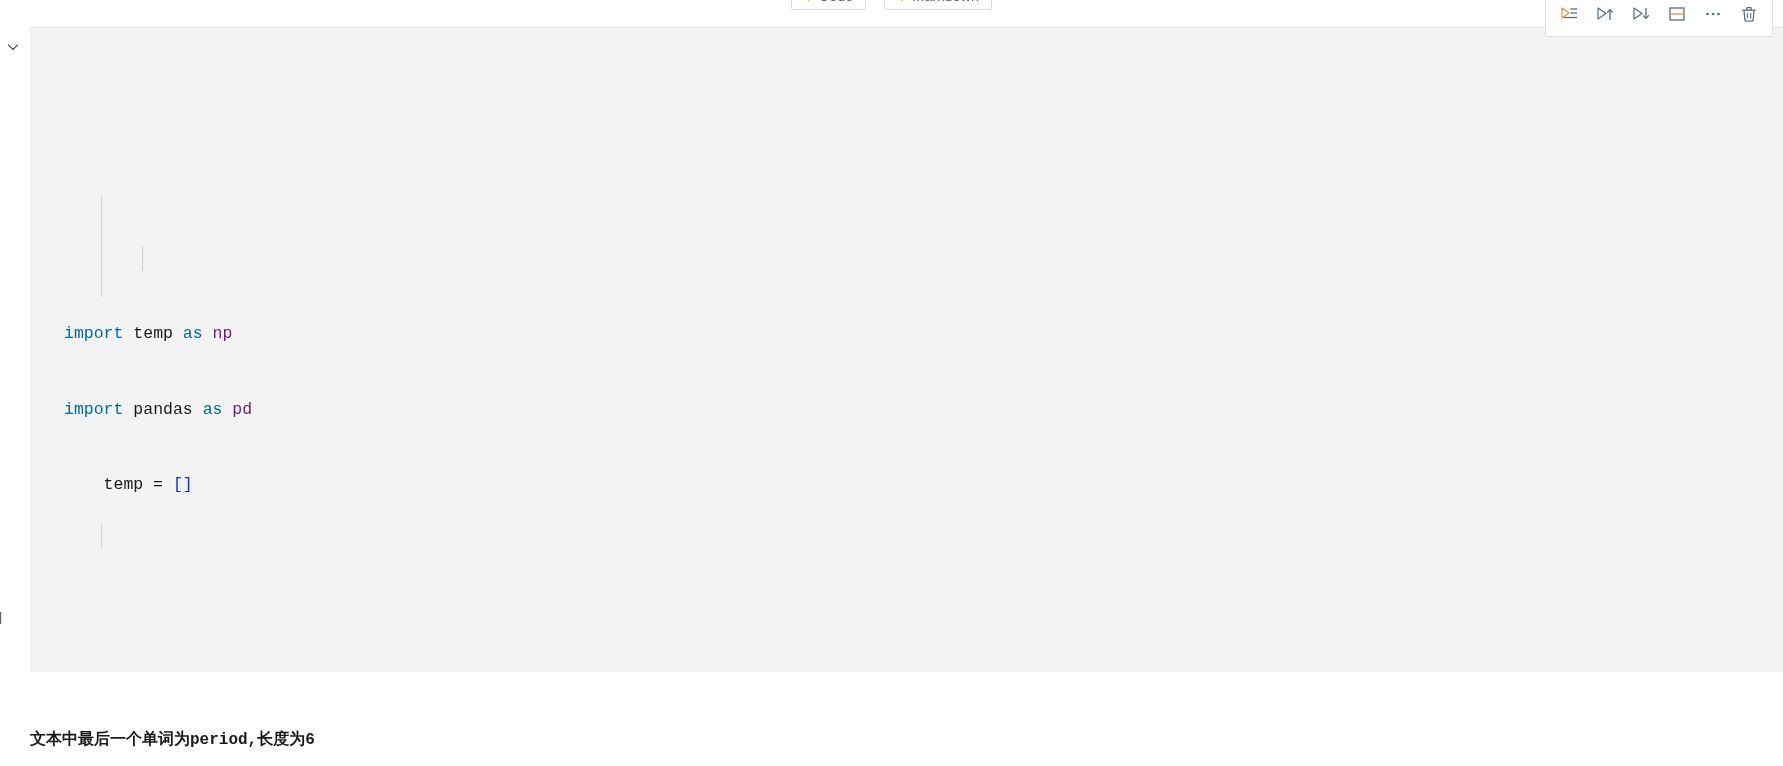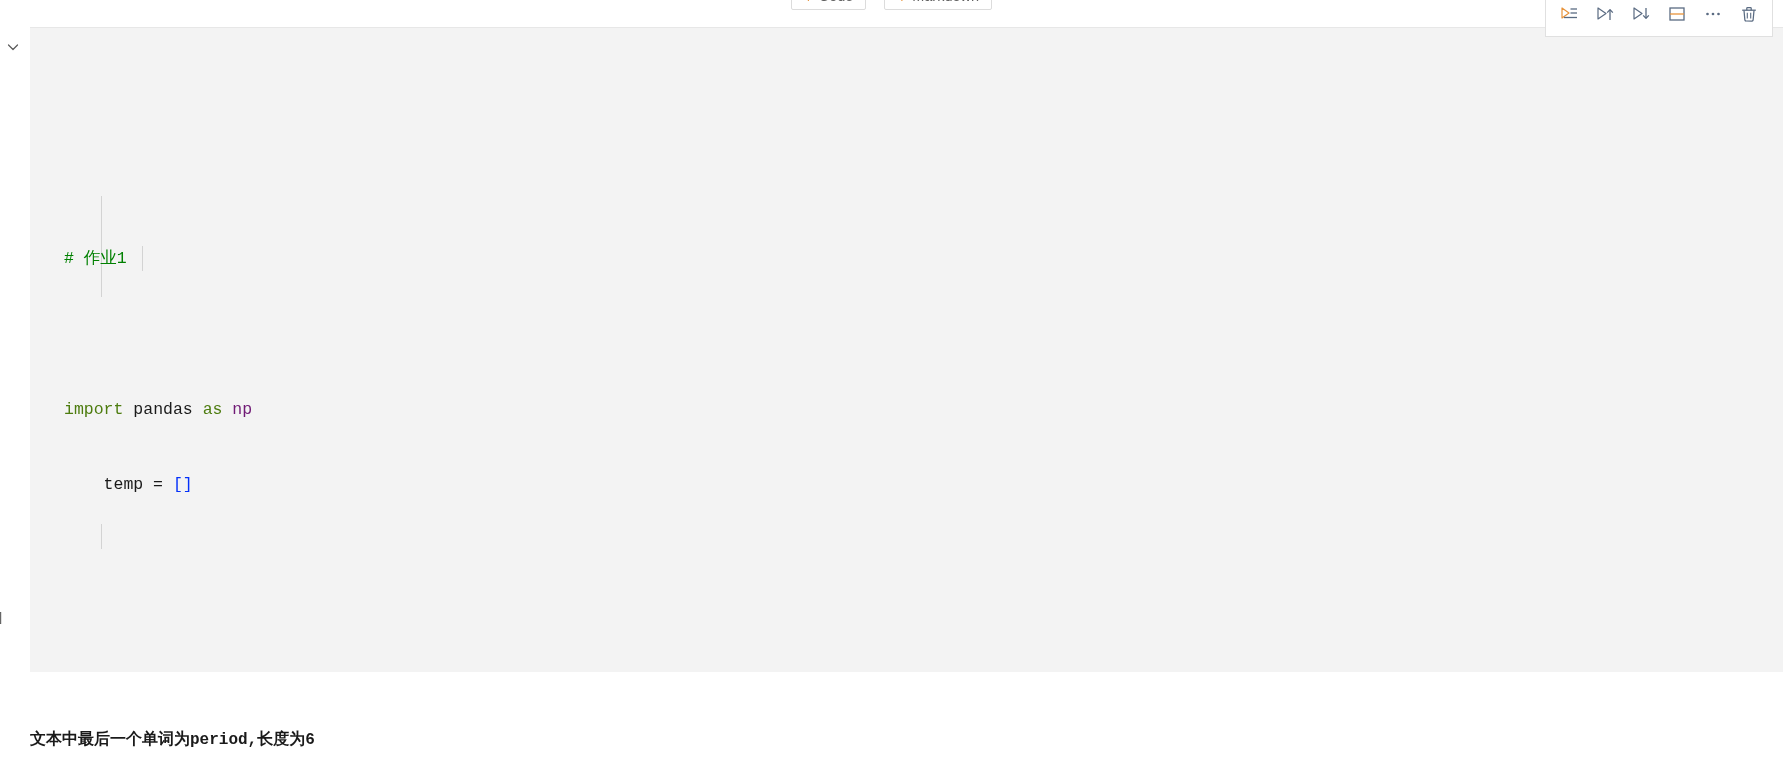--- a/index.html
+++ b/index.html
@@ -126,21 +126,21 @@
   }
 
   
   .guide {
     position: absolute;
     width: 1px;
     background: #d3d3d3;
   }
 
   
-  .kw      { color: #4d7c0f; }
+  .kw      { color: #0369a1; }
   .cmt     { color: #008000; }
   .id      { color: #1a1a1a; }
   .mod     { color: #701a75; }
   .p1      { color: #0431fa; }
   .op      { color: #1a1a1a; }
   .squig {
     text-decoration: underline wavy #3794ff;
     text-decoration-skip-ink: none;
     text-underline-offset: 2px;
   }
@@ -257,23 +257,23 @@
 
 <div id="cell">
 
   <div id="code-editor">
 
     
     <div class="guide" style="left:71px; top:168px;  height:101px;"></div>
     <div class="guide" style="left:112px; top:218px; height:25px;"></div>
     <div class="guide" style="left:71px; top:496px;  height:25px;"></div>
 
-    <div class="code-line"><span class="cmt"># 作业1</span></div>
     <div class="code-line"> </div>
-    <div class="code-line"><span class="kw">import</span><span class="id"> pandas </span><span class="kw">as</span><span class="mod"> np</span></div>
+    <div class="code-line"><span class="kw">import</span><span class="id"> temp </span><span class="kw">as</span><span class="mod"> np</span></div>
+    <div class="code-line"><span class="kw">import</span><span class="id"> pandas </span><span class="kw">as</span><span class="mod"> pd</span></div>
     <div class="code-line"><span class="id">    temp = </span><span class="p1">[]</span></div>
     
     
     
     
     
     
     
     
     

